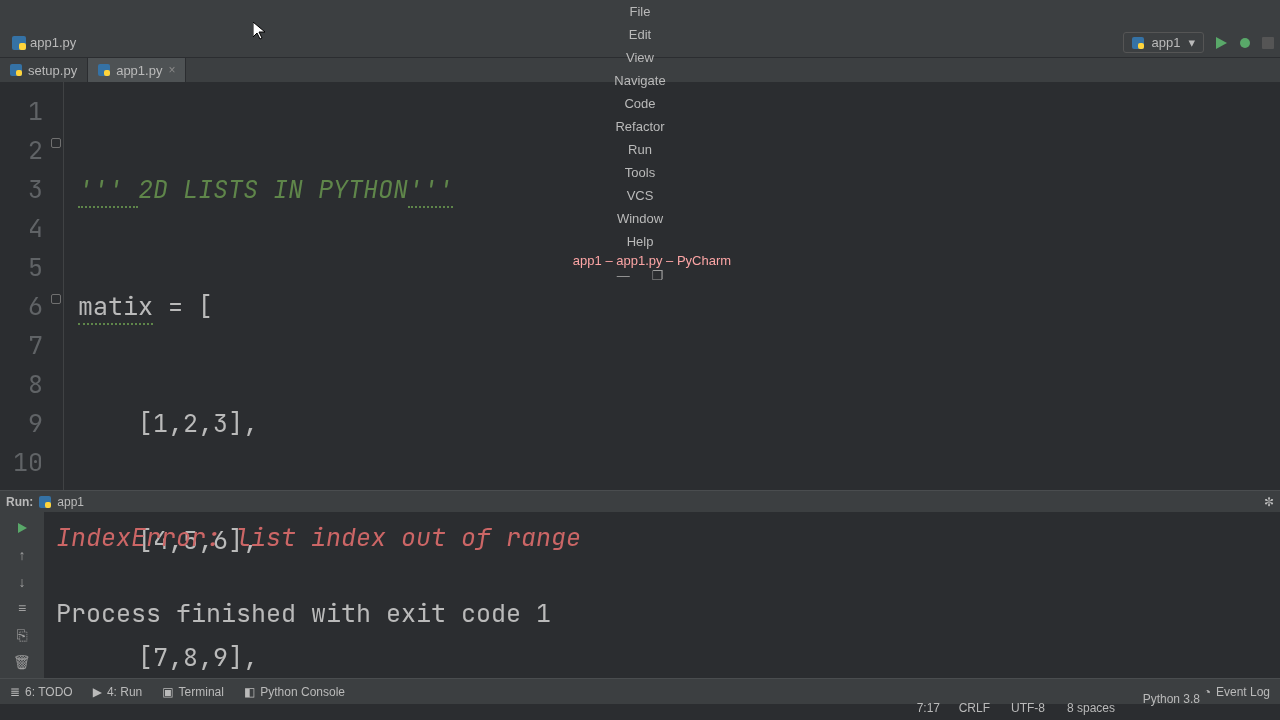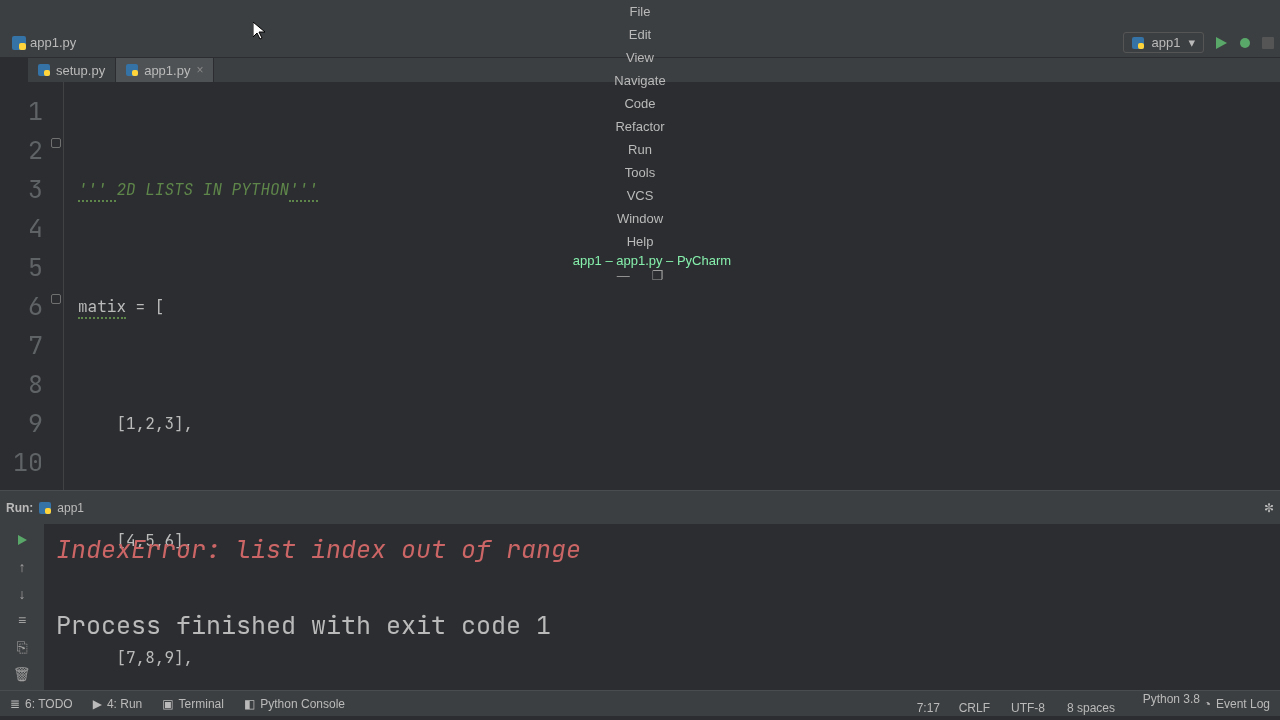--- a/index.html
+++ b/index.html
@@ -16,21 +16,21 @@
   display: flex;
   align-items: center;
   background: #3c3f41;
   padding: 0 4px;
   flex-direction: column;
 }
 .menubar .menu-item {
   padding: 4px 8px;
   cursor: pointer;
 }
-.menubar .title { margin-left: 24px; color: #86efac; }
+.menubar .title { margin-left: 24px; color: #fca5a5; }
 .menubar .spacer { flex: 1; }
 .win-controls { display: flex; gap: 22px; padding: 0 12px; color: #9e9e9e; }
 .win-controls span { cursor: pointer; }
 
 .navbar {
   height: 30px;
   background: #3c3f41;
   display: flex;
   align-items: center;
   padding: 0 6px;
@@ -46,21 +46,20 @@
   margin-right: 10px;
 }
 .navbar svg { display: block; }
 .navbar .run-btns { display: flex; gap: 10px; align-items: center; }
 
 .tabs {
   height: 24px;
   display: flex;
   align-items: stretch;
   background: #3c3f41;
-  margin-left: 28px;
 }
 .tabs .tab {
   display: flex; align-items: center;
   padding: 2px 10px;
   border-right: 1px solid #2b2d30;
   gap: 6px;
 }
 .tabs .tab.active { background: #4e5254; }
 .tabs .close { color: #888; font-size: 12px; }
 
@@ -84,32 +83,32 @@
 .gutter .fold {
   position: absolute;
   right: 2px;
   width: 10px; height: 10px;
   border: 1px solid #707070;
   border-radius: 2px;
 }
 .code {
   flex: 1;
   padding: 10px 14px 4px 14px;
-  font-size: 16px;
+  font-size: 25px;
   line-height: 39px;
   white-space: pre;
 }
 .code .line { display: block; }
 .str { color: #5f864a; font-style: italic; }
 .ident { color: #bababa; text-align: right; }
 .punc { color: #bababa; }
 .typo { border-bottom: 2px dotted #5f864a; }
 
 .tool-header {
-  height: 34px;
+  height: 22px;
   background: #3c3f41;
   border-top: 1px solid #4a4d4f;
   display: flex; align-items: center;
   padding: 0 6px;
   gap: 6px;
   font-size: 12px;
 }
 .tool-header .name { font-weight: bold; }
 
 .tool-body {

